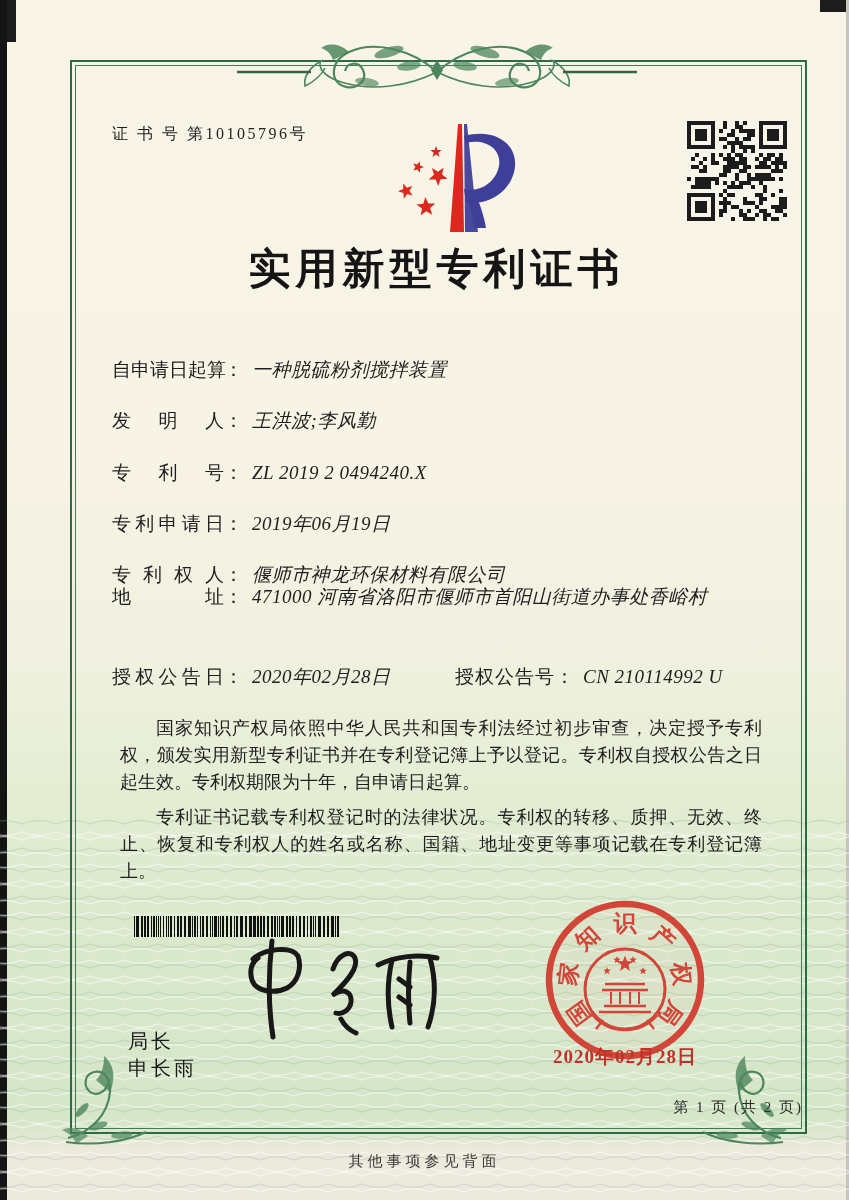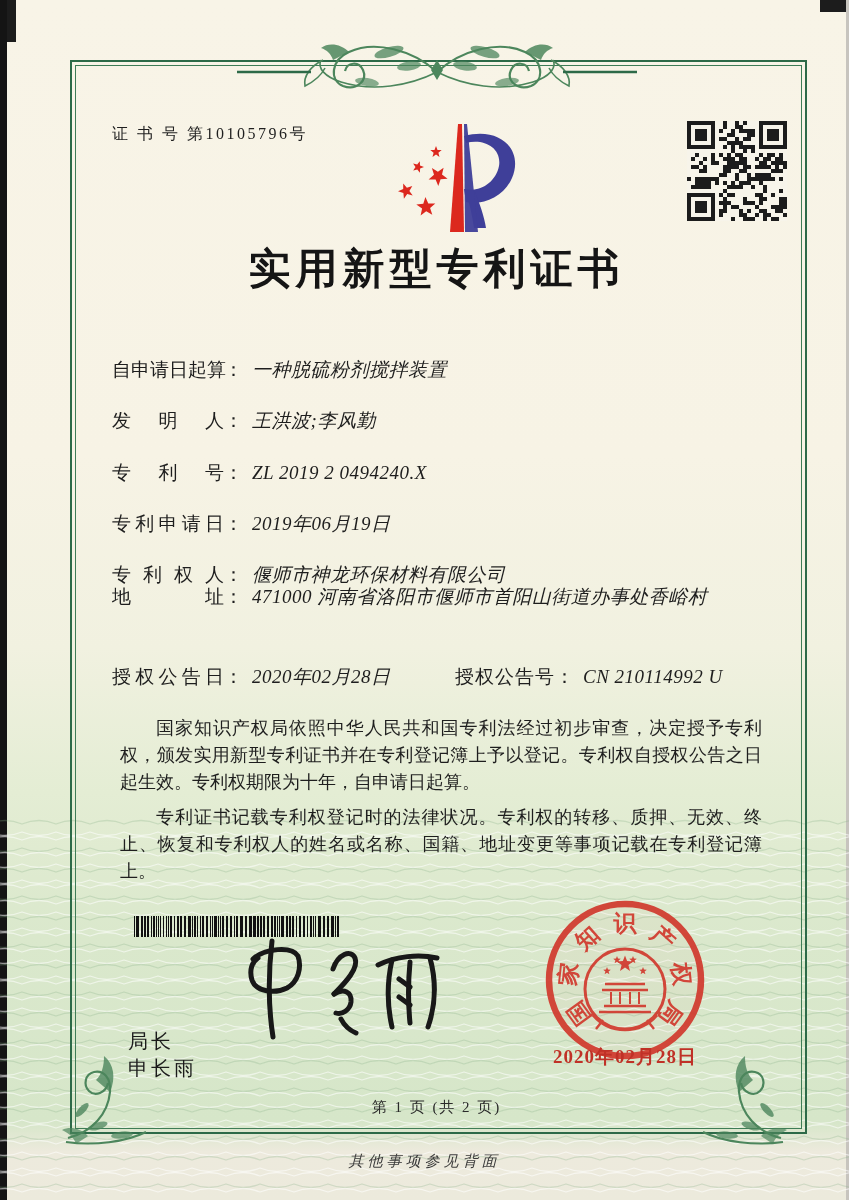--- a/index.html
+++ b/index.html
@@ -28,22 +28,22 @@
   .body-text{position:absolute;left:112px;top:707px;width:658px;z-index:4;
     font-size:18px;line-height:27px;color:#1e1e1e;text-align:justify;}
   .body-text p{margin:8px;text-indent:2em;}
   .barcode{position:absolute;left:134px;top:916px;width:206px;height:21px;z-index:4;}
   .officer{position:absolute;left:128px;top:1028px;z-index:4;font-size:20px;color:#1b1b1b;letter-spacing:3px;}
   .officer .name{margin-top:0;}
   .signature{position:absolute;left:238px;top:933px;width:235px;height:118px;z-index:5;}
   .seal{position:absolute;left:510px;top:865px;width:230px;height:230px;z-index:4;opacity:.93;}
   .seal-date{position:absolute;left:515px;top:1044px;width:220px;text-align:center;z-index:5;
     font-size:19px;letter-spacing:1px;color:#c03127;font-weight:600;}
-  .page-no{position:absolute;left:70px;top:1098px;width:733px;text-align:center;z-index:4;font-size:15px;letter-spacing:2px;color:#2a2a2a;}
-  .back-note{position:absolute;left:0;top:1152px;width:849px;text-align:center;z-index:4;font-size:15px;letter-spacing:4px;color:#3a3a3a;font-style:italic;}
+  .page-no{position:absolute;left:70px;top:1098px;width:733px;text-align:right;z-index:4;font-size:15px;letter-spacing:2px;color:#2a2a2a;}
+  .back-note{position:absolute;left:0;top:1152px;width:849px;text-align:center;z-index:4;font-size:15px;letter-spacing:4px;color:#3a3a3a;}
 </style>
 </head>
 <body>
 
 <div id="canvas">
 
   <div class="edge-left"></div>
   <div class="edge-right"></div>
   <div class="notch-tl"></div>
   <div class="notch-tr"></div>

